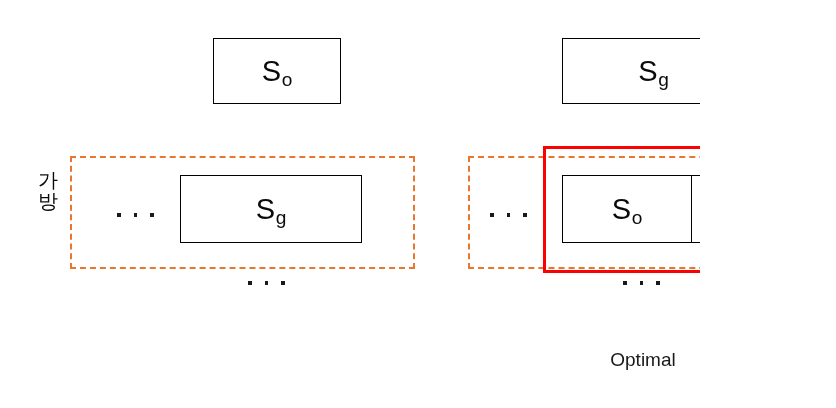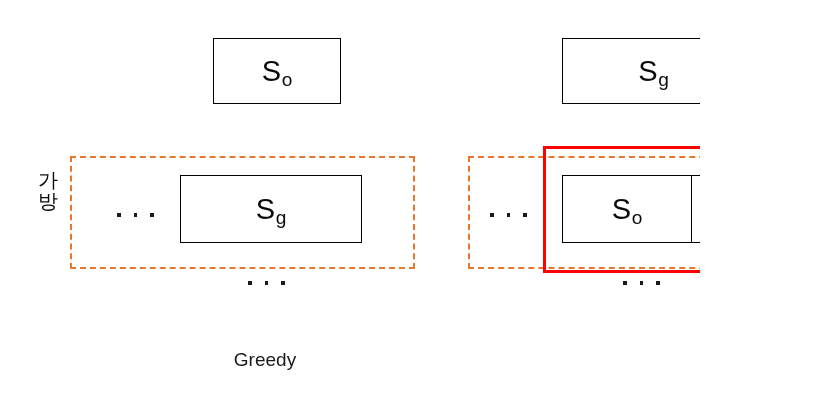--- a/index.html
+++ b/index.html
@@ -128,21 +128,20 @@
       <span>S</span><sub>g</sub>
     </span>
   </div>
 
   <div class="abs ellipsis" style="left:248px; top:281px;">
     <i></i>
       <i></i>
       <i></i>
   </div>
 
-  <div class="abs caption" style="left:165px; top:349px; width:200px;">Greedy</div>
 
   <div class="abs item-box" style="left:562px; top:38px; width:183px; height:66px;">
     <span class="box-label">
       <span>S</span><sub>g</sub>
     </span>
   </div>
 
   <div class="abs bag-dashed" style="left:468px; top:156px; width:338px; height:113px;"></div>
 
   <div class="abs red-outline" style="left:543px; top:146px; width:253px; height:127px;"></div>
@@ -164,14 +163,15 @@
       <div style="flex:1; display:flex; align-items:center; justify-content:center;"></div>
     </div>
   </div>
 
   <div class="abs ellipsis" style="left:623px; top:281px;">
     <i></i>
       <i></i>
       <i></i>
   </div>
 
+  <div class="abs caption" style="left:543px; top:349px; width:200px;">Optimal</div>
 
 </div>
 
 </body></html>

